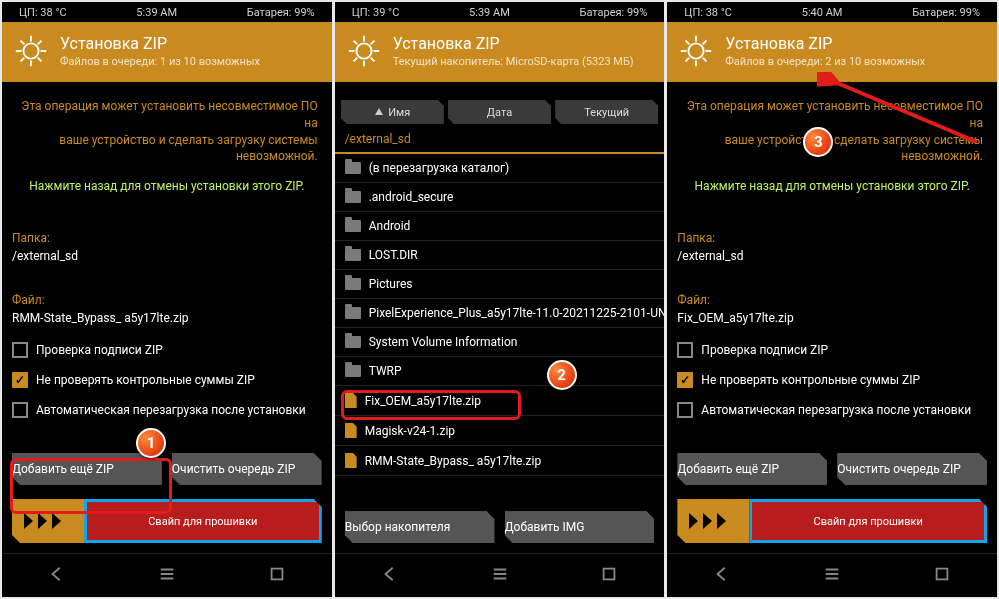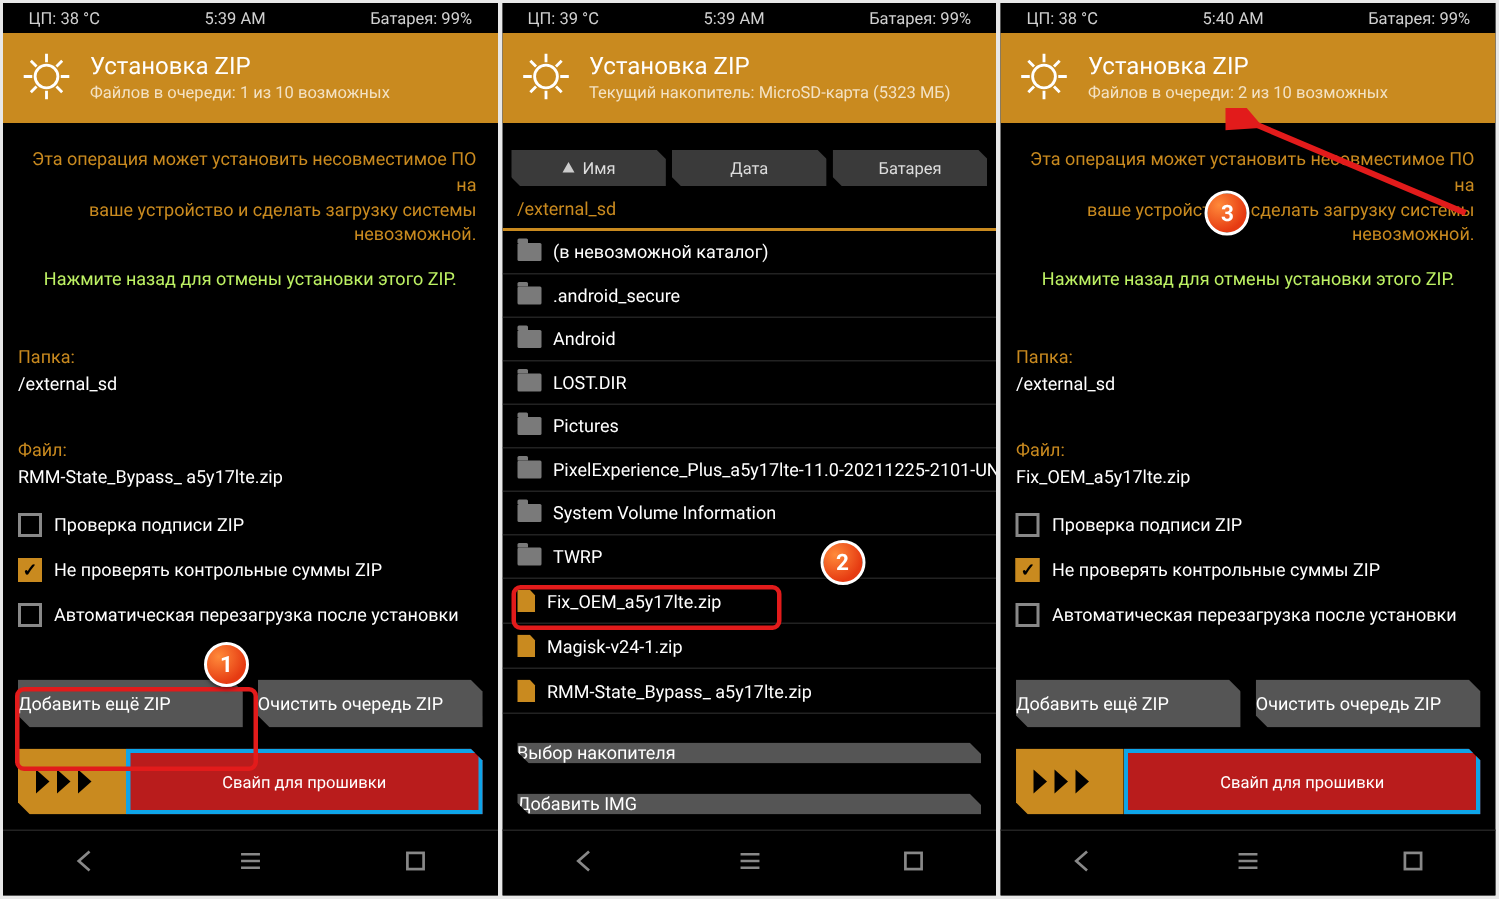--- a/index.html
+++ b/index.html
@@ -74,21 +74,21 @@
     display:flex; align-items:center; justify-content:center; gap:4px;
     color:#ddd; font-size:11px;
     clip-path: polygon(0 0, calc(100% - 6px) 0, 100% 6px, 100% 100%, 6px 100%, 0 calc(100% - 6px));
   }
   .path-row { color:#c98a1f; font-size:12px; padding:4px 10px 6px 10px; border-bottom:2px solid #c98a1f;}
   .file-list { flex:1; overflow:hidden; }
   .file-row { display:flex; align-items:center; gap:8px; padding:7px 10px; border-bottom:1px solid #222; font-size:12px; color:#fff; white-space:nowrap; overflow:hidden;}
   .folder-icon { width:16px; height:12px; background:#7a7a7a; border-radius:1px; position:relative; flex-shrink:0;}
   .folder-icon::before { content:''; position:absolute; top:-3px; left:0; width:7px; height:3px; background:#7a7a7a; border-radius:1px 1px 0 0;}
   .file-icon { width:12px; height:15px; background:#c98a1f; flex-shrink:0; clip-path: polygon(0 0, 70% 0, 100% 25%, 100% 100%, 0 100%);}
-  .bottom-row-s2 { display:flex; gap:20px; padding:12px 10px 10px 10px;flex-direction:column; }
+  .bottom-row-s2 { display:flex; gap:10px; padding:12px 10px 10px 10px; }
   
   .highlight { position:absolute; border:3px solid #e21b1b; border-radius:6px; pointer-events:none; }
   .callout {
     position:absolute; width:30px; height:30px; border-radius:50%;
     background: radial-gradient(circle at 30% 30%, #ff8a3a, #e63b12 70%);
     border:2px solid #fff; box-shadow:0 1px 3px rgba(0,0,0,.6);
     display:flex; align-items:center; justify-content:center;
     color:#fff; font-weight:bold; font-size:15px;
     pointer-events:none;
   }
@@ -201,28 +201,28 @@
     <div class="sort-btn">
       <svg width="10" height="10" viewBox="0 0 10 10">
           <path d="M5 1l4 7H1z" fill="#ccc"></path>
         </svg>
       <span>Имя</span>
     </div>
     <div class="sort-btn">
         <span>Дата</span>
       </div>
     <div class="sort-btn">
-        <span>Батарея</span>
+        <span>Текущий</span>
       </div>
   </div>
   <div class="path-row">/external_sd</div>
   <div class="file-list" id="file-list">
       <div class="file-row">
         <div class="folder-icon"></div>
-        <span>(в невозможной каталог)</span>
+        <span>(в перезагрузка каталог)</span>
       </div>
       <div class="file-row">
         <div class="folder-icon"></div>
         <span>.android_secure</span>
       </div>
       <div class="file-row">
         <div class="folder-icon"></div>
         <span>Android</span>
       </div>
       <div class="file-row">

